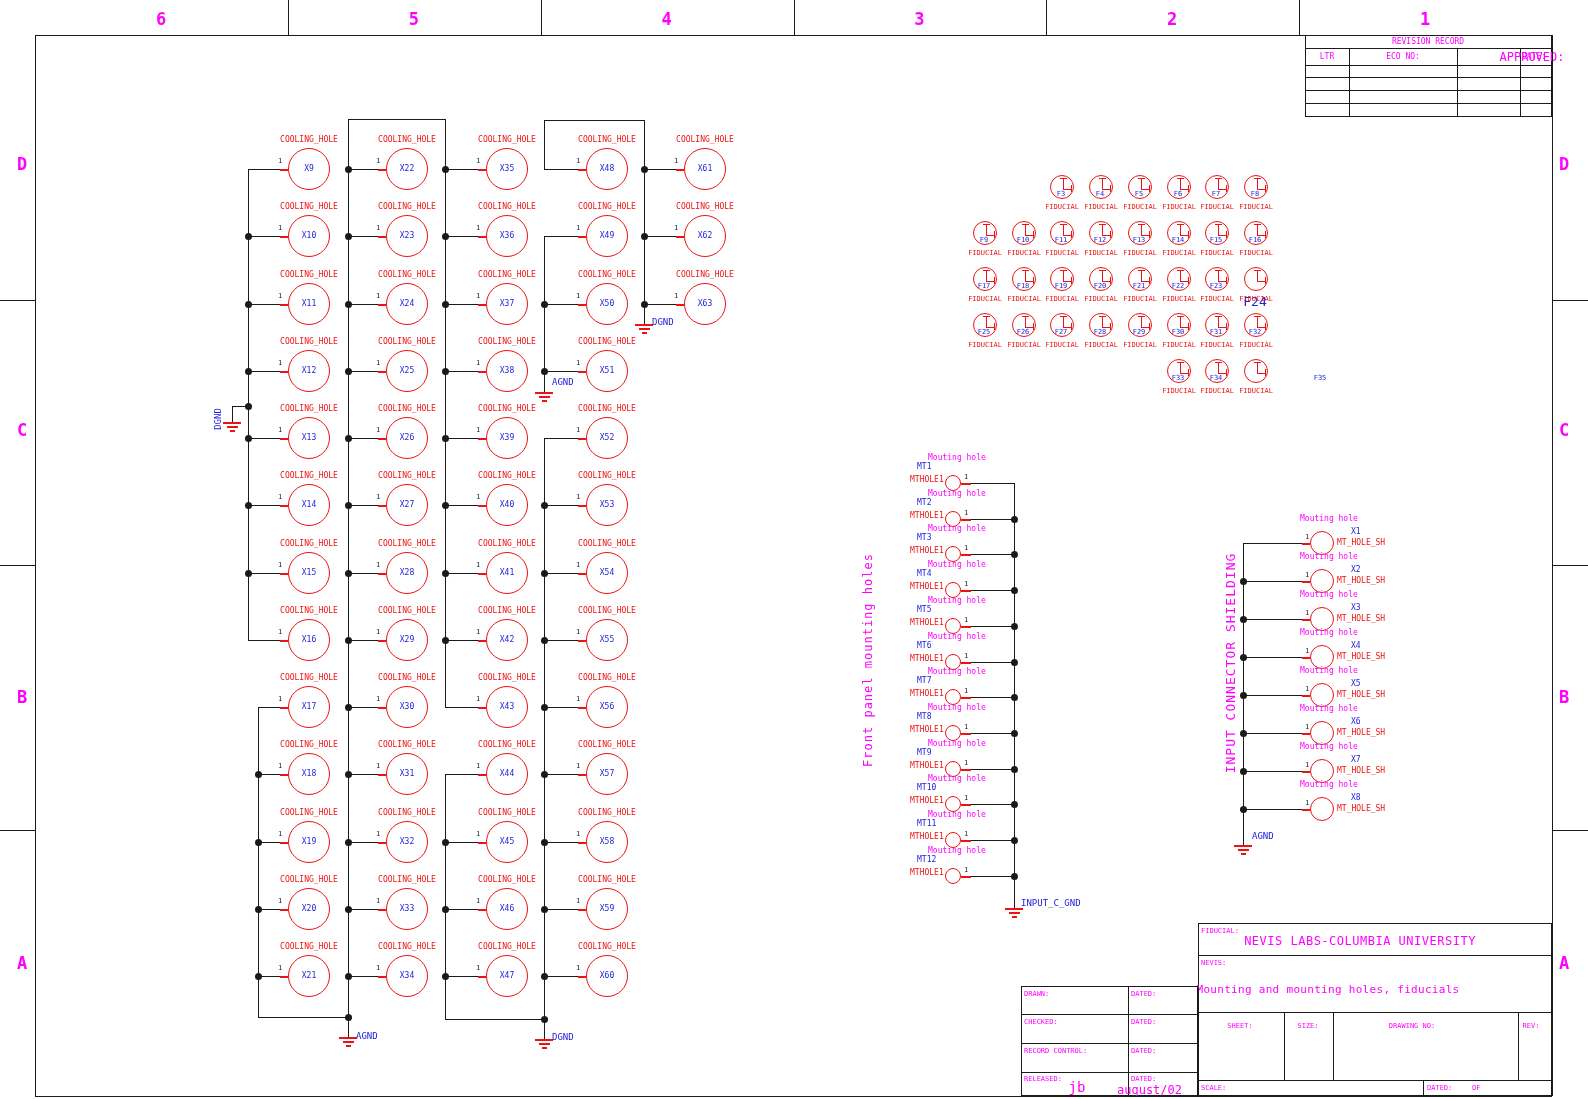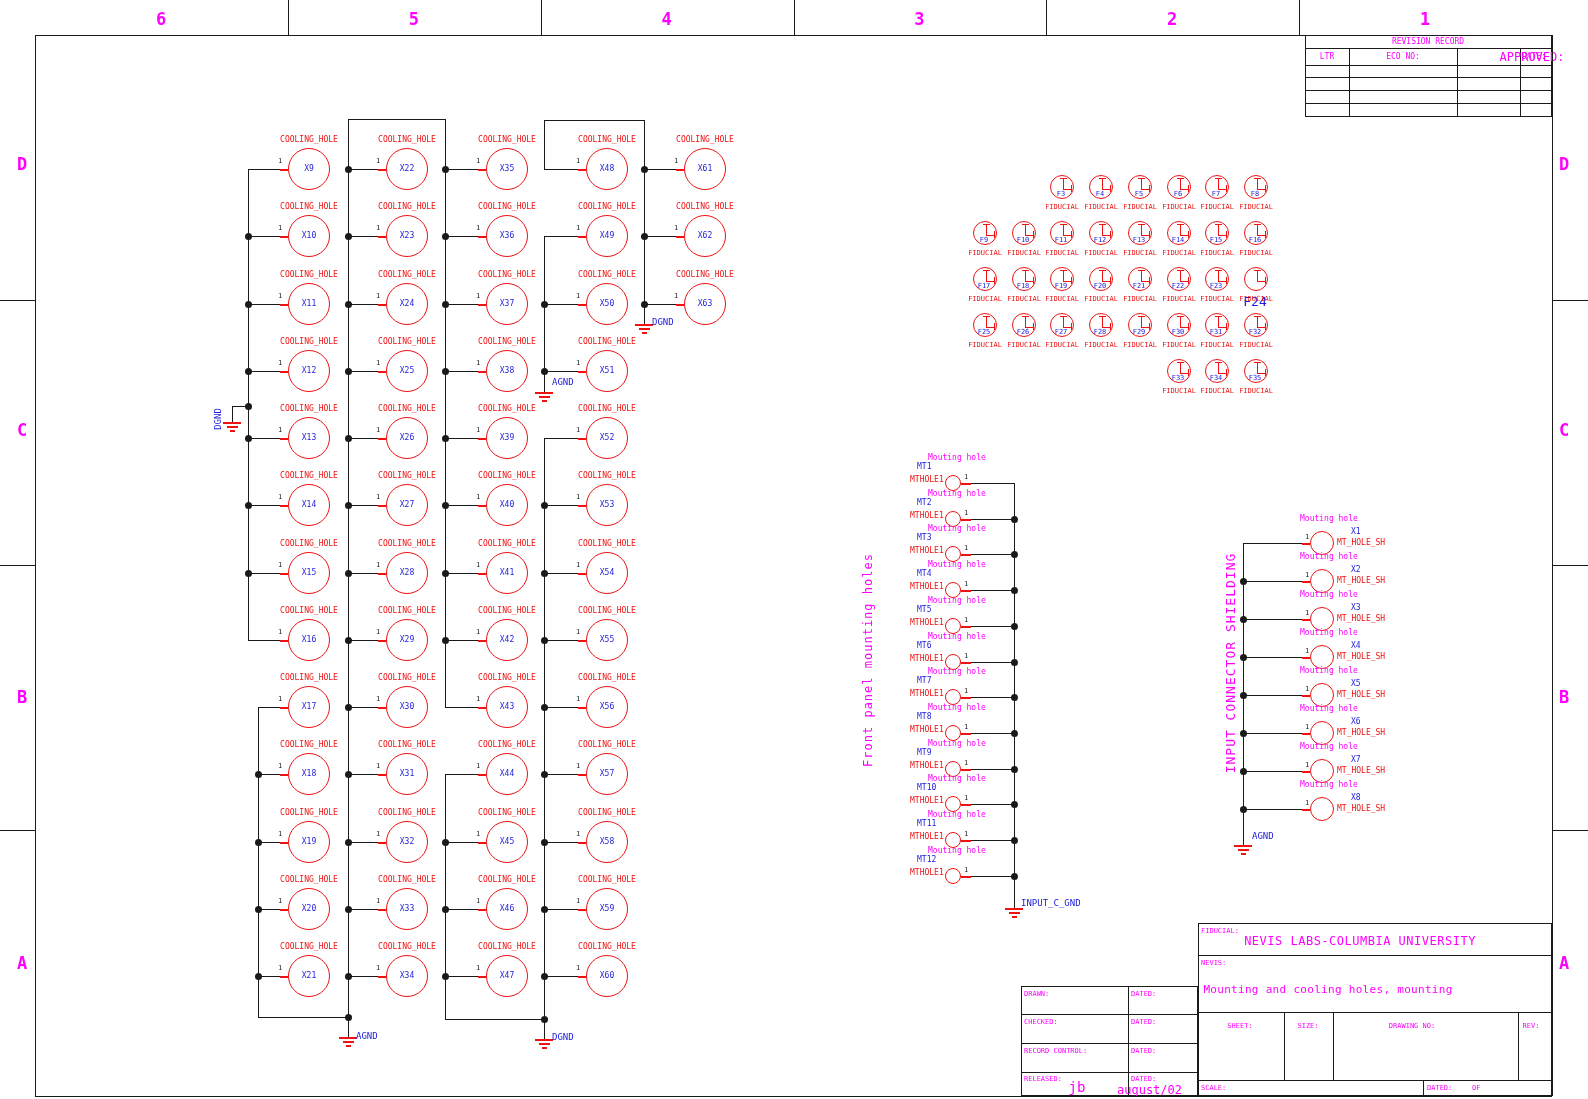--- a/index.html
+++ b/index.html
@@ -46,21 +46,21 @@
   <div class="ln" style="left:1198px;top:1012px;width:354px;height:1px"></div>
   <div class="ln" style="left:1198px;top:1080px;width:354px;height:1px"></div>
   <div class="ln" style="left:1284px;top:1012px;width:1px;height:68px"></div>
   <div class="ln" style="left:1333px;top:1012px;width:1px;height:68px"></div>
   <div class="ln" style="left:1518px;top:1012px;width:1px;height:68px"></div>
   <div class="ln" style="left:1423px;top:1080px;width:1px;height:16px"></div>
 
   <div class="txt mag" style="left:1201px;top:928px;font-size:7px">FIDUCIAL:</div>
   <div class="txt ac mag" style="left:1360px;top:941px;font-size:12px;letter-spacing:.5px">NEVIS LABS-COLUMBIA UNIVERSITY</div>
   <div class="txt mag" style="left:1201px;top:960px;font-size:7px">NEVIS:</div>
-  <div class="txt ac mag" style="left:1328px;top:989px;font-size:11px;letter-spacing:.3px">Mounting and cooling holes, mounting</div>
+  <div class="txt ac mag" style="left:1328px;top:989px;font-size:11px;letter-spacing:.3px">Mounting and mounting holes, fiducials</div>
   <div class="txt ac mag" style="left:1240px;top:1026px;font-size:7px">SHEET:</div>
   <div class="txt ac mag" style="left:1308px;top:1026px;font-size:7px">SIZE:</div>
   <div class="txt ac mag" style="left:1412px;top:1026px;font-size:7px">DRAWING NO:</div>
   <div class="txt ac mag" style="left:1531px;top:1026px;font-size:7px">REV:</div>
   <div class="txt mag" style="left:1201px;top:1085px;font-size:7px">SCALE:</div>
   <div class="txt mag" style="left:1427px;top:1085px;font-size:7px">DATED:</div>
   <div class="txt mag" style="left:1472px;top:1085px;font-size:7px">OF</div>
 
   <div class="box" style="left:1021px;top:986px;width:177px;height:110px"></div>
   <div class="ln" style="left:1021px;top:1014px;width:177px;height:1px"></div>
@@ -747,21 +747,21 @@
     <div class="rln" style="left: 1218px; top: 373px; width: 9px; height: 1px;"></div>
     <div class="rln" style="left: 1215px; top: 362px; width: 7px; height: 1px;"></div>
     <div class="rln" style="left: 1226px; top: 369px; width: 1px; height: 7px;"></div>
     <div class="txt ac blue" style="left: 1216px; top: 378px; font-size: 7px;">F34</div>
     <div class="txt ac red" style="left: 1217px; top: 391px; font-size: 7px;">FIDUCIAL</div>
     <div class="circ" style="left: 1244px; top: 359px; width: 24px; height: 24px;"></div>
     <div class="rln" style="left: 1257px; top: 362px; width: 1px; height: 11px;"></div>
     <div class="rln" style="left: 1257px; top: 373px; width: 9px; height: 1px;"></div>
     <div class="rln" style="left: 1254px; top: 362px; width: 7px; height: 1px;"></div>
     <div class="rln" style="left: 1265px; top: 369px; width: 1px; height: 7px;"></div>
-    <div class="txt ac blue" style="left: 1255px; top: 378px; font-size: 7px;">F35</div>
+    <div class="txt ac blue" style="left: 1320px; top: 378px; font-size: 7px;">F35</div>
     <div class="txt ac red" style="left: 1256px; top: 391px; font-size: 7px;">FIDUCIAL</div>
     <div class="txt vert mag" style="left: 868px; top: 660px; font-size: 12px; letter-spacing: 1px;">Front panel mounting holes</div>
     <div class="ln" style="left: 961px; top: 483px; width: 53px; height: 1px;"></div>
     <div class="rln" style="left: 961px; top: 483px; width: 10px; height: 1.5px;"></div>
     <div class="circ" style="left: 945px; top: 475px; width: 16px; height: 16px;"></div>
     <div class="txt al mag" style="left: 928px; top: 458px; font-size: 8px;">Mouting hole</div>
     <div class="txt al blue" style="left: 917px; top: 467px; font-size: 8px;">MT1</div>
     <div class="txt al red" style="left: 910px; top: 480px; font-size: 8px;">MTHOLE1</div>
     <div class="txt ac" style="left: 966px; top: 477px; font-size: 7px;">1</div>
     <div class="ln" style="left: 961px; top: 519px; width: 53px; height: 1px;"></div>

